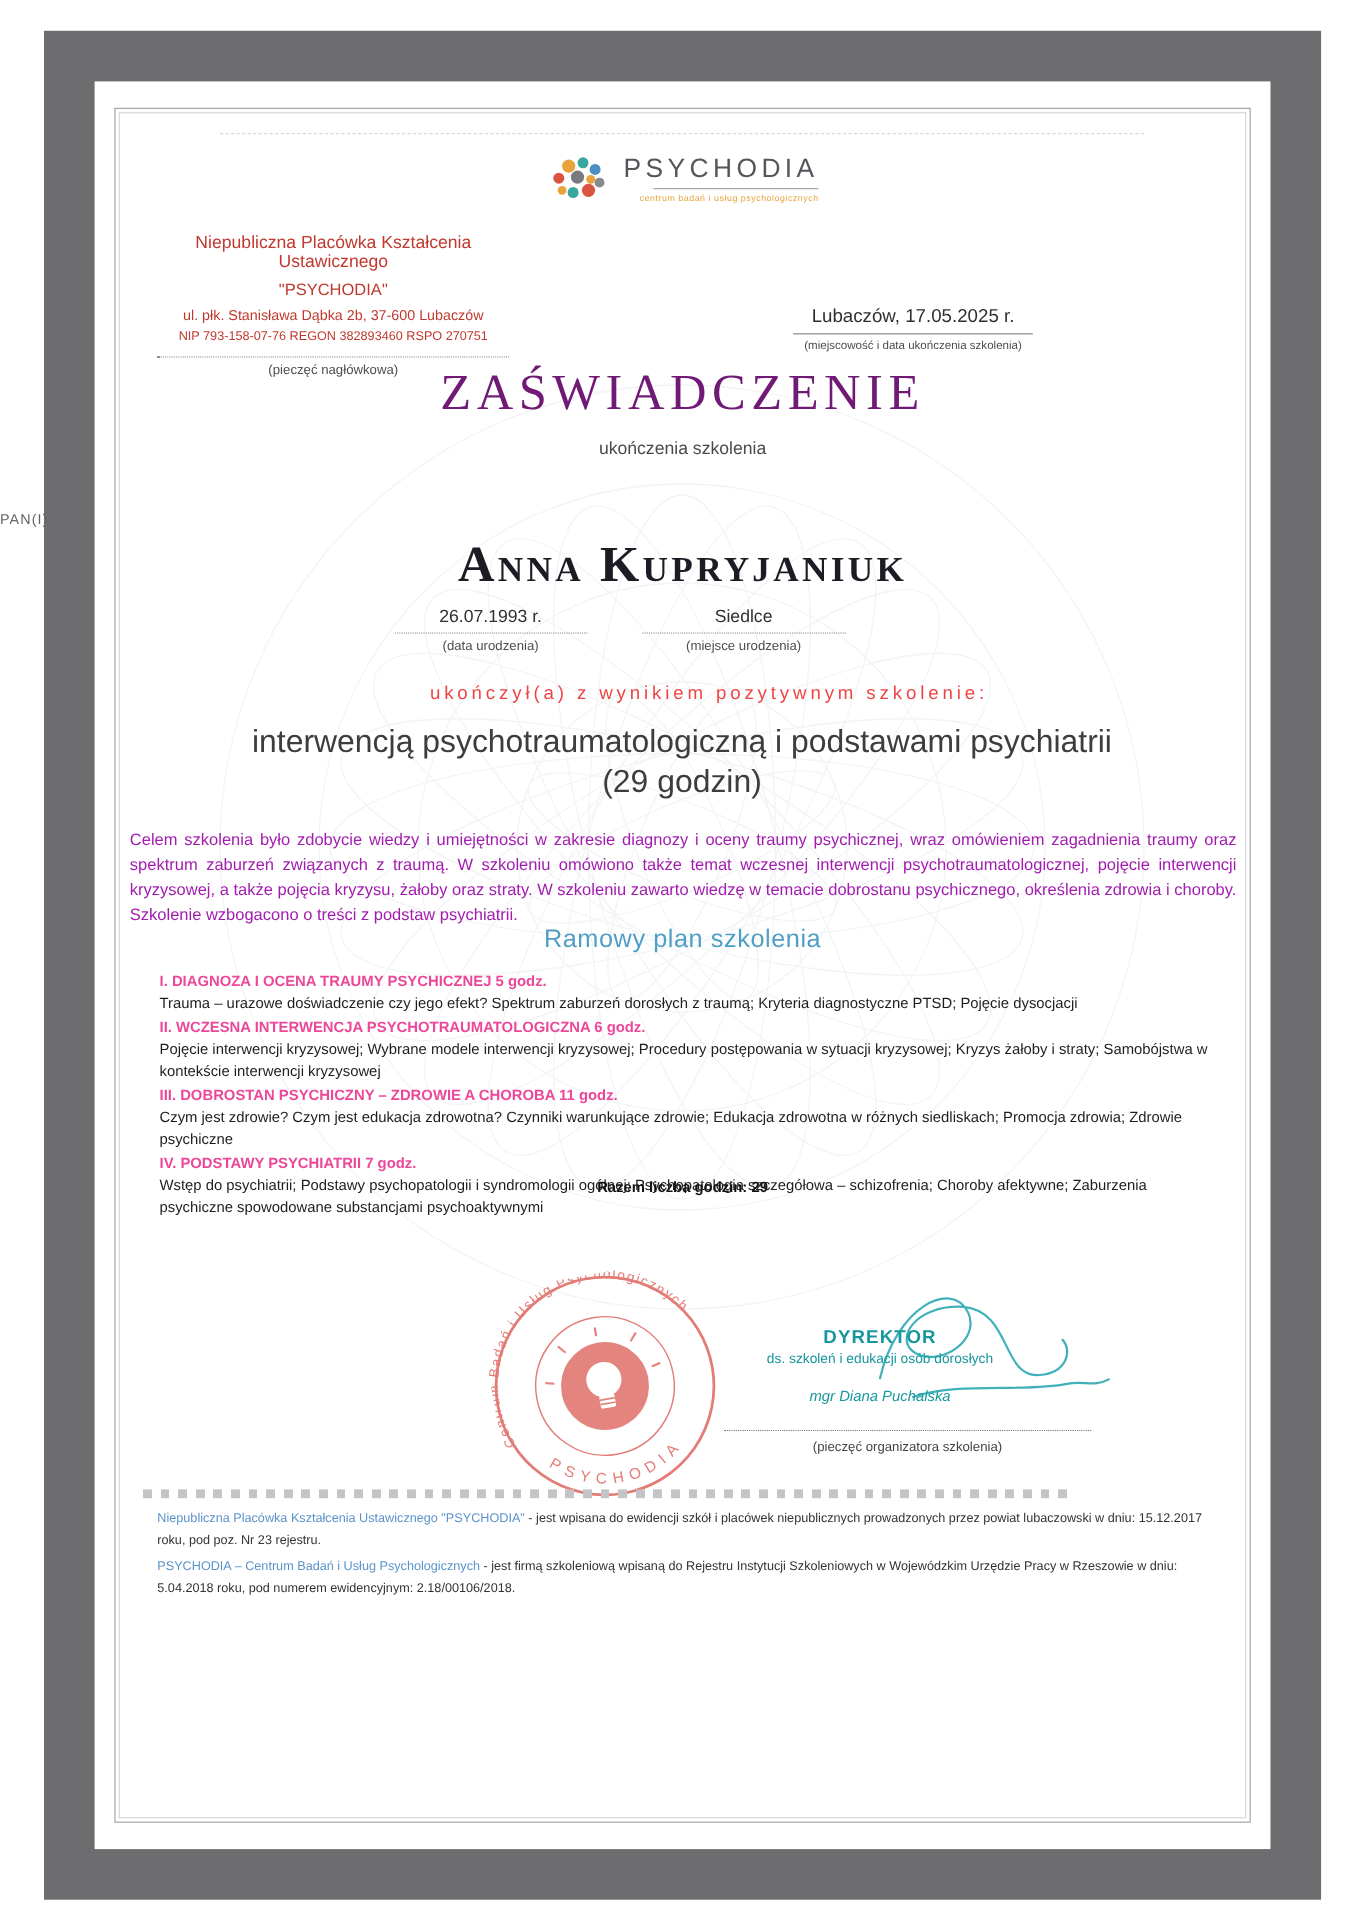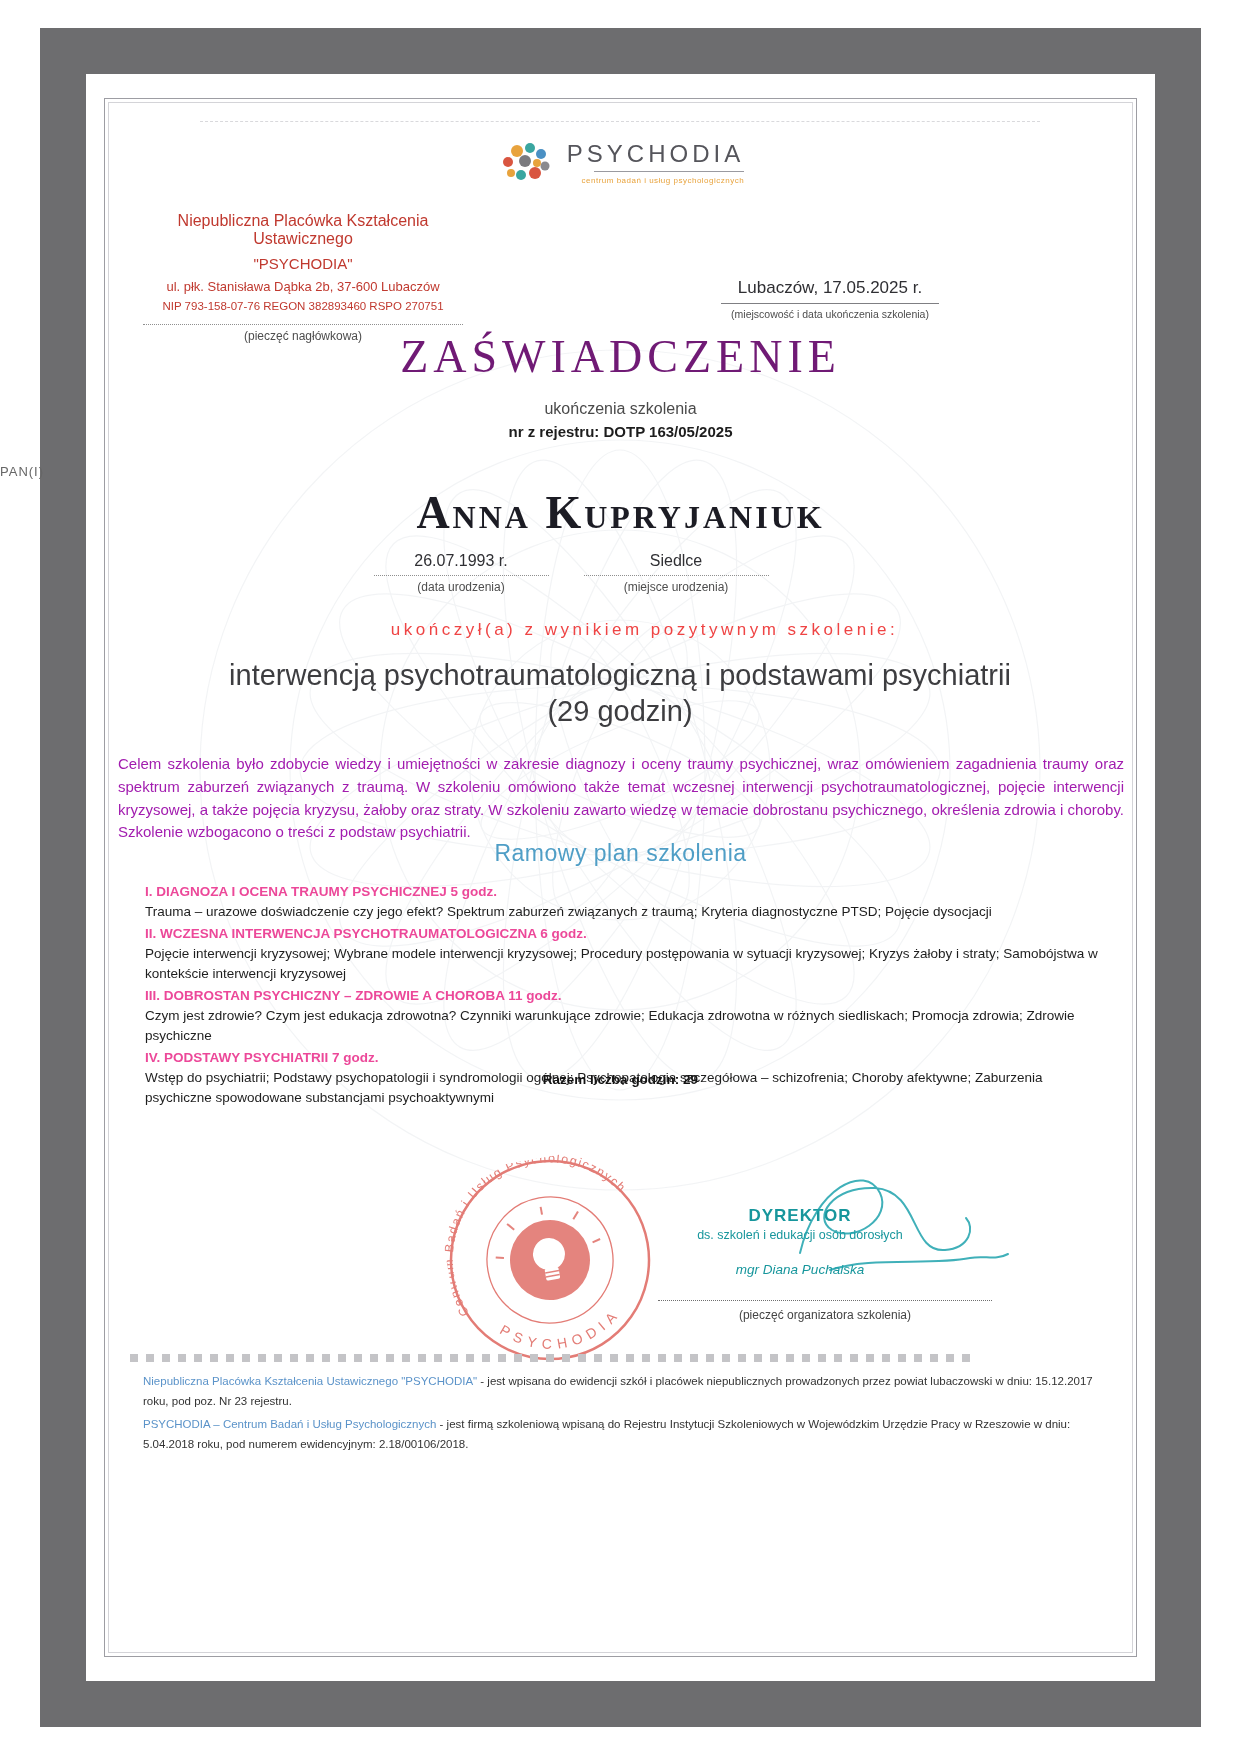--- a/index.html
+++ b/index.html
@@ -44,21 +44,21 @@
     font-family:"Liberation Serif",serif;font-size:46px;letter-spacing:5px;color:#701a75;}
   .cert-sub{position:absolute;left:0;top:400px;width:100%;text-align:center;font-size:16px;color:#4a4a4a;}
   .cert-reg{position:absolute;left:0;top:423px;width:100%;text-align:center;font-size:15px;font-weight:bold;color:#1d1d1d;}
   .salutation{position:absolute;left:0;top:464px;width:100%;font-size:13px;color:#666;letter-spacing:1px;}
   .recipient{position:absolute;left:0;top:486px;width:100%;text-align:center;
     font-family:"Liberation Serif",serif;font-variant:small-caps;font-size:46px;font-weight:bold;
     letter-spacing:3px;color:#1c1c24;}
 
   
   .birth{position:absolute;top:552px;width:210px;text-align:center;}
-  .birth-left{left:356px;}
+  .birth-left{left:341px;}
   .birth-right{left:571px;}
   .birth-value{font-size:16px;color:#2f2f33;}
   .birth-rule{margin:5px auto 0;border-top:1.5px dotted #8f8f8f;}
   .birth-rule.w1{width:175px;}
   .birth-rule.w2{width:185px;}
   .birth-label{font-size:12px;color:#4d4d4d;margin-top:4px;}
 
   .completion{position:absolute;left:0;top:620px;width:100%;text-align:center;
     font-size:17px;letter-spacing:3.5px;color:#ef4444;margin-left:24px;}
 
@@ -167,21 +167,20 @@
     </div>
 
     <div class="dateblock">
       <div class="date-value">Lubaczów, 17.05.2025 r.</div>
       <div class="date-rule"></div>
       <div class="date-label">(miejscowość i data ukończenia szkolenia)</div>
     </div>
 
     <div class="cert-title">ZAŚWIADCZENIE</div>
     <div class="cert-sub">ukończenia szkolenia</div>
-    <div class="cert-reg">nr z rejestru: DOTP 163/05/2025</div>
     <div class="salutation">PAN(I)</div>
     <div class="recipient">Anna Kupryjaniuk</div>
 
     <div class="birth birth-left">
       <div class="birth-value">26.07.1993 r.</div>
       <div class="birth-rule w1"></div>
       <div class="birth-label">(data urodzenia)</div>
     </div>
     <div class="birth birth-right">
       <div class="birth-value">Siedlce</div>
@@ -196,21 +195,21 @@
       <div>(29 godzin)</div>
     </div>
 
     <div class="descr">Celem szkolenia było zdobycie wiedzy i umiejętności w zakresie diagnozy i oceny traumy psychicznej, wraz omówieniem zagadnienia traumy oraz spektrum zaburzeń związanych z traumą. W szkoleniu omówiono także temat wczesnej interwencji psychotraumatologicznej, pojęcie interwencji kryzysowej, a także pojęcia kryzysu, żałoby oraz straty. W szkoleniu zawarto wiedzę w temacie dobrostanu psychicznego, określenia zdrowia i choroby. Szkolenie wzbogacono o treści z podstaw psychiatrii.</div>
 
     <div class="plan-heading">Ramowy plan szkolenia</div>
 
     <div class="plan">
       <div class="plan-item">
         <div class="plan-title">I. DIAGNOZA I OCENA TRAUMY PSYCHICZNEJ 5 godz.</div>
-        <div class="plan-body">Trauma – urazowe doświadczenie czy jego efekt? Spektrum zaburzeń związanych z traumą; Kryteria diagnostyczne PTSD; Pojęcie dysocjacji</div>
+        <div class="plan-body">Trauma – urazowe doświadczenie czy jego efekt? Spektrum zaburzeń dorosłych z traumą; Kryteria diagnostyczne PTSD; Pojęcie dysocjacji</div>
       </div>
       <div class="plan-item">
         <div class="plan-title">II. WCZESNA INTERWENCJA PSYCHOTRAUMATOLOGICZNA 6 godz.</div>
         <div class="plan-body">Pojęcie interwencji kryzysowej; Wybrane modele interwencji kryzysowej; Procedury postępowania w sytuacji kryzysowej; Kryzys żałoby i straty; Samobójstwa w kontekście interwencji kryzysowej</div>
       </div>
       <div class="plan-item">
         <div class="plan-title">III. DOBROSTAN PSYCHICZNY – ZDROWIE A CHOROBA 11 godz.</div>
         <div class="plan-body">Czym jest zdrowie? Czym jest edukacja zdrowotna? Czynniki warunkujące zdrowie; Edukacja zdrowotna w różnych siedliskach; Promocja zdrowia; Zdrowie psychiczne</div>
       </div>
       <div class="plan-item">

